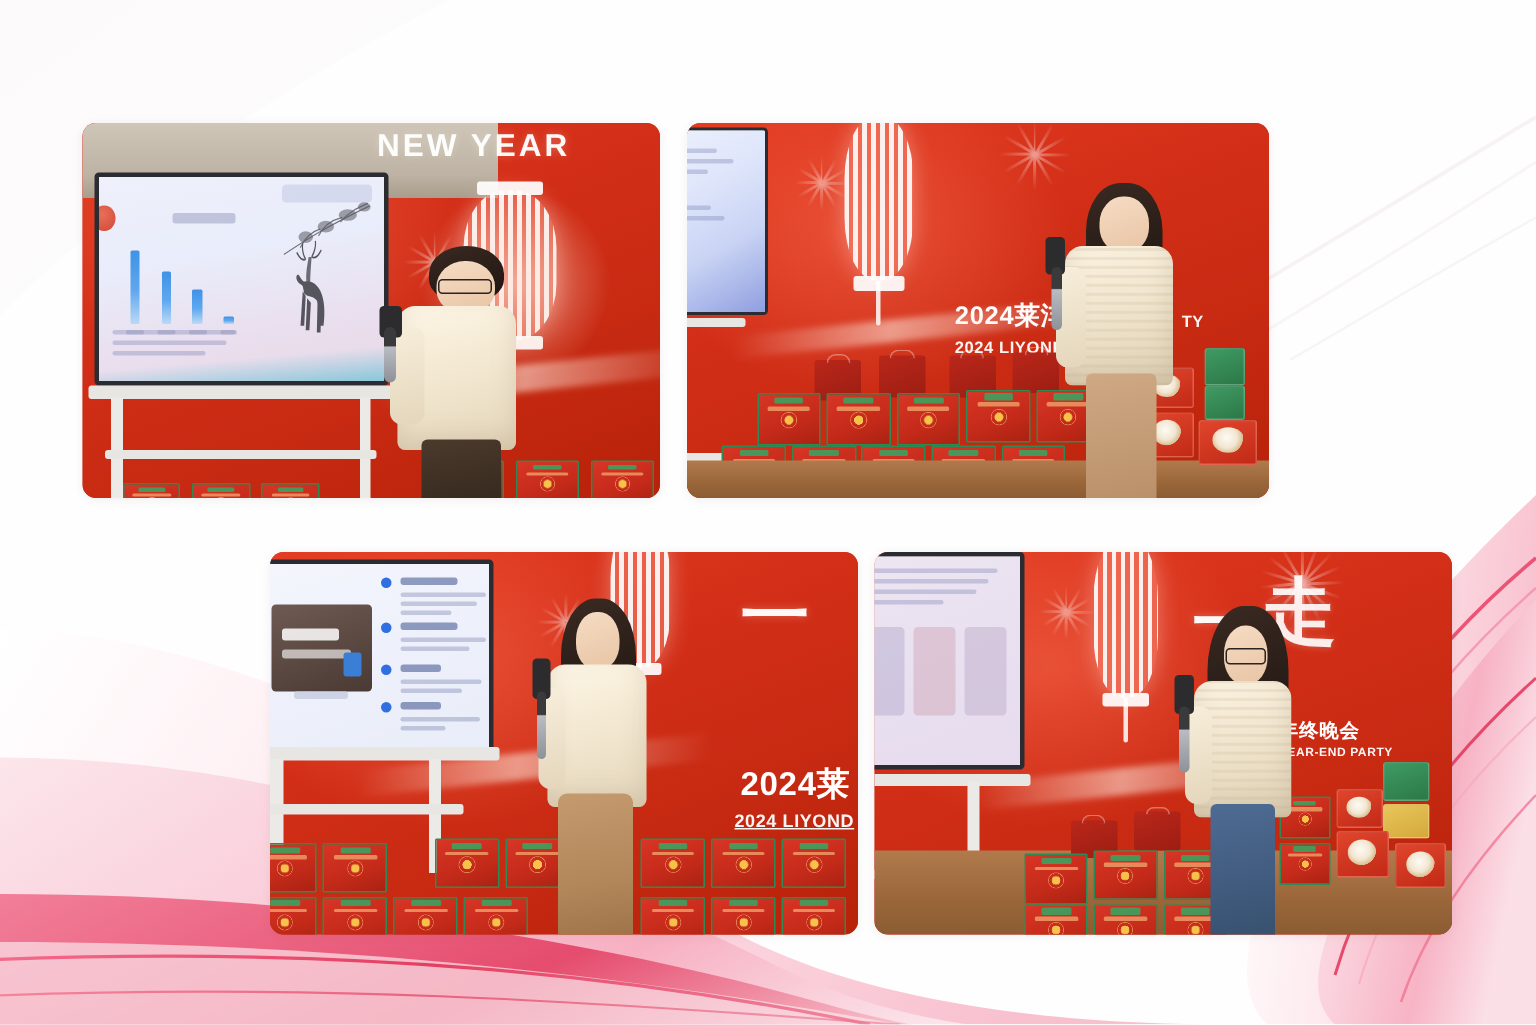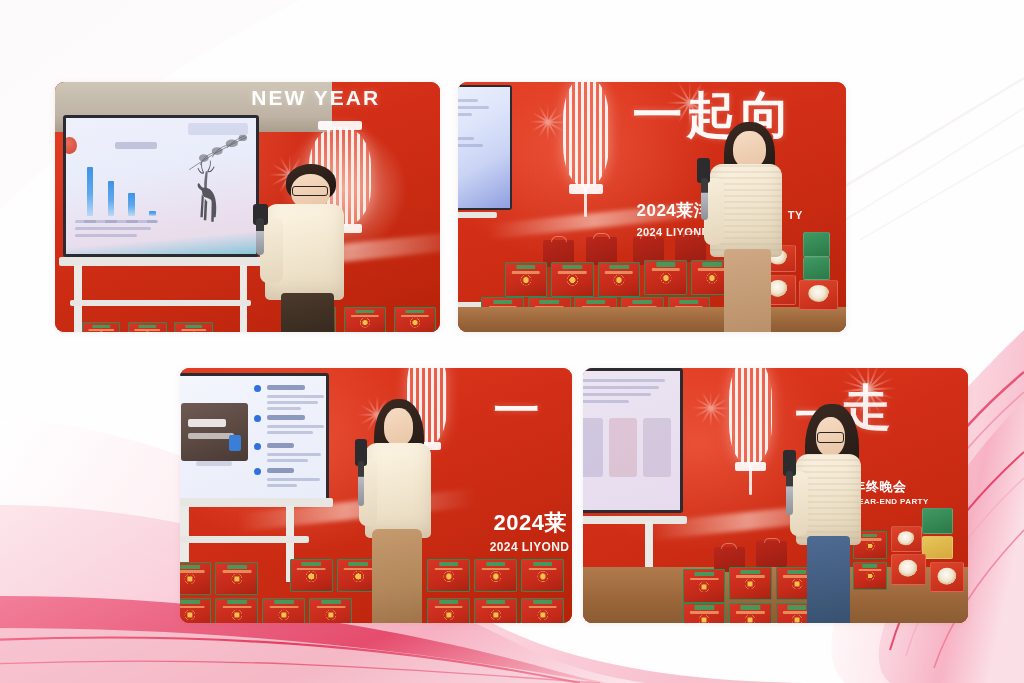--- a/index.html
+++ b/index.html
@@ -488,21 +488,20 @@
         <i style="transform:translate(-50%,-100%) rotate(120deg)"></i>
           <i style="transform:translate(-50%,-100%) rotate(150deg)"></i>
         <i style="transform:translate(-50%,-100%) rotate(180deg)"></i>
           <i style="transform:translate(-50%,-100%) rotate(210deg)"></i>
         <i style="transform:translate(-50%,-100%) rotate(240deg)"></i>
           <i style="transform:translate(-50%,-100%) rotate(270deg)"></i>
         <i style="transform:translate(-50%,-100%) rotate(300deg)"></i>
           <i style="transform:translate(-50%,-100%) rotate(330deg)"></i>
       </div>
 
-      <div class="calli" style="left:45%; top:3%; font-size:50px; letter-spacing:4px;">一起向</div>
 
       <div class="banner-txt banner-cn" style="left:46%; top:48%; font-size:17px;">2024莱沣</div>
       <div class="banner-txt banner-en" style="left:46%; top:58%; font-size:11px;">2024 LIYOND EL</div>
       <div class="banner-txt banner-en" style="left:85%; top:51%; font-size:11px;">TY</div>
 
       <div class="sweep" style="left:8%; top:52%; width:60%; height:6%;"></div>
 
       <div class="bagbox" style="left:22%; top:63%; width:8%; height:11%;"></div>
       <div class="bagbox" style="left:33%; top:62%; width:8%; height:11%;"></div>
       <div class="bagbox" style="left:45%; top:62%; width:8%; height:11%;"></div>
@@ -603,21 +602,21 @@
         <i style="transform:translate(-50%,-100%) rotate(240deg)"></i>
           <i style="transform:translate(-50%,-100%) rotate(270deg)"></i>
         <i style="transform:translate(-50%,-100%) rotate(300deg)"></i>
           <i style="transform:translate(-50%,-100%) rotate(330deg)"></i>
       </div>
 
       <div class="calli" style="left:80%; top:8%; font-size:46px;">一</div>
       <div class="sweep" style="left:15%; top:52%; width:60%; height:7%;"></div>
 
       <div class="banner-txt banner-cn" style="left:80%; top:56%; font-size:22px;">2024莱</div>
-      <div class="banner-txt banner-en" style="left:79%; top:68%; font-size:12px;">2024 LIYOND</div>
+      <div class="banner-txt banner-en" style="left:79%; top:68%; font-size:12px;text-decoration:underline;">2024 LIYOND</div>
 
       <div class="tv" style="left:-2%; top:2%; width:40%; height:50%;">
         <div class="slide" style="background:linear-gradient(160deg,#f4f6fd 0%,#eef1fb 50%,#e9edf9 100%);">
 
           <div style="position:absolute; left:4%; top:22%; width:44%; height:48%;
                       background:linear-gradient(160deg,#6e5a52,#4a3a34); border-radius:3px; overflow:hidden;">
             <div style="position:absolute; left:10%; top:28%; width:58%; height:14%;
                         background:rgba(255,255,255,0.85); border-radius:2px;"></div>
             <div style="position:absolute; left:10%; top:52%; width:70%; height:10%;
                         background:rgba(255,255,255,0.62); border-radius:2px;"></div>

